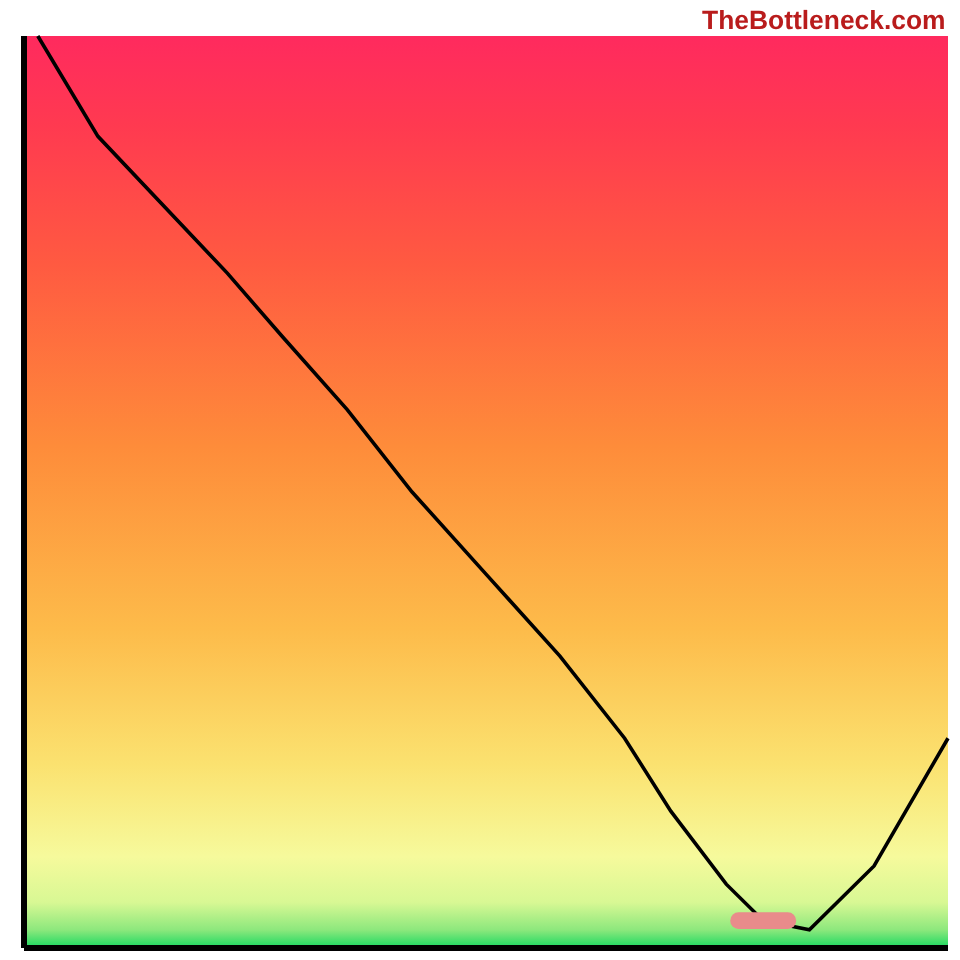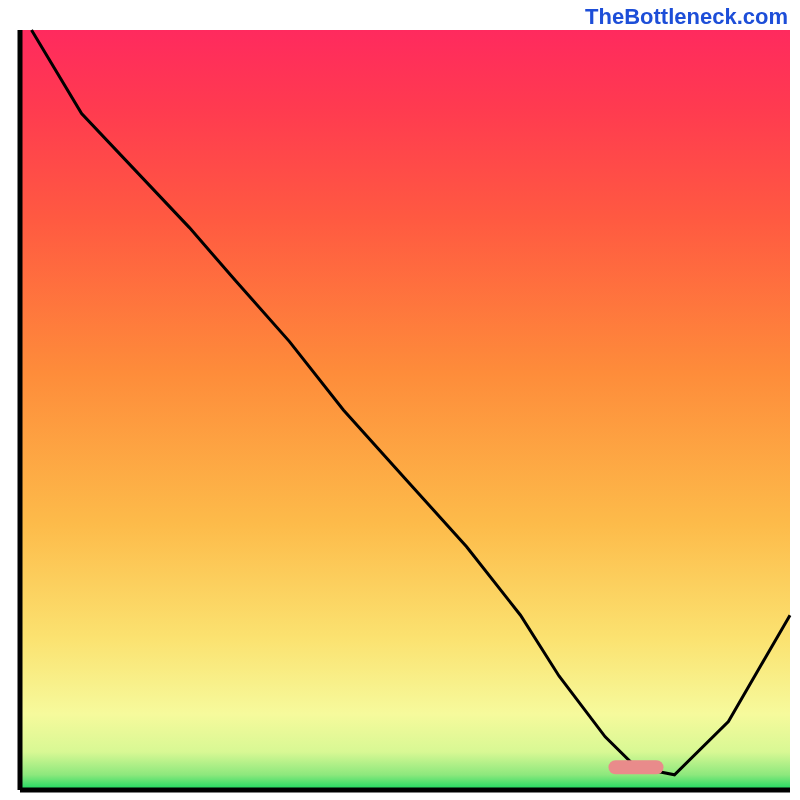--- a/index.html
+++ b/index.html
@@ -14,21 +14,21 @@
     position: relative;
     width: 800px;
     height: 800px;
   }
   .watermark {
     position: absolute;
     top: 4px;
     right: 12px;
     font-size: 22px;
     font-weight: bold;
-    color: #1d4ed8;
+    color: #b91c1c;
     z-index: 10;
   }
   svg {
     display: block;
   }
 </style>
 </head>
 <body>
 
 <div class="container">

